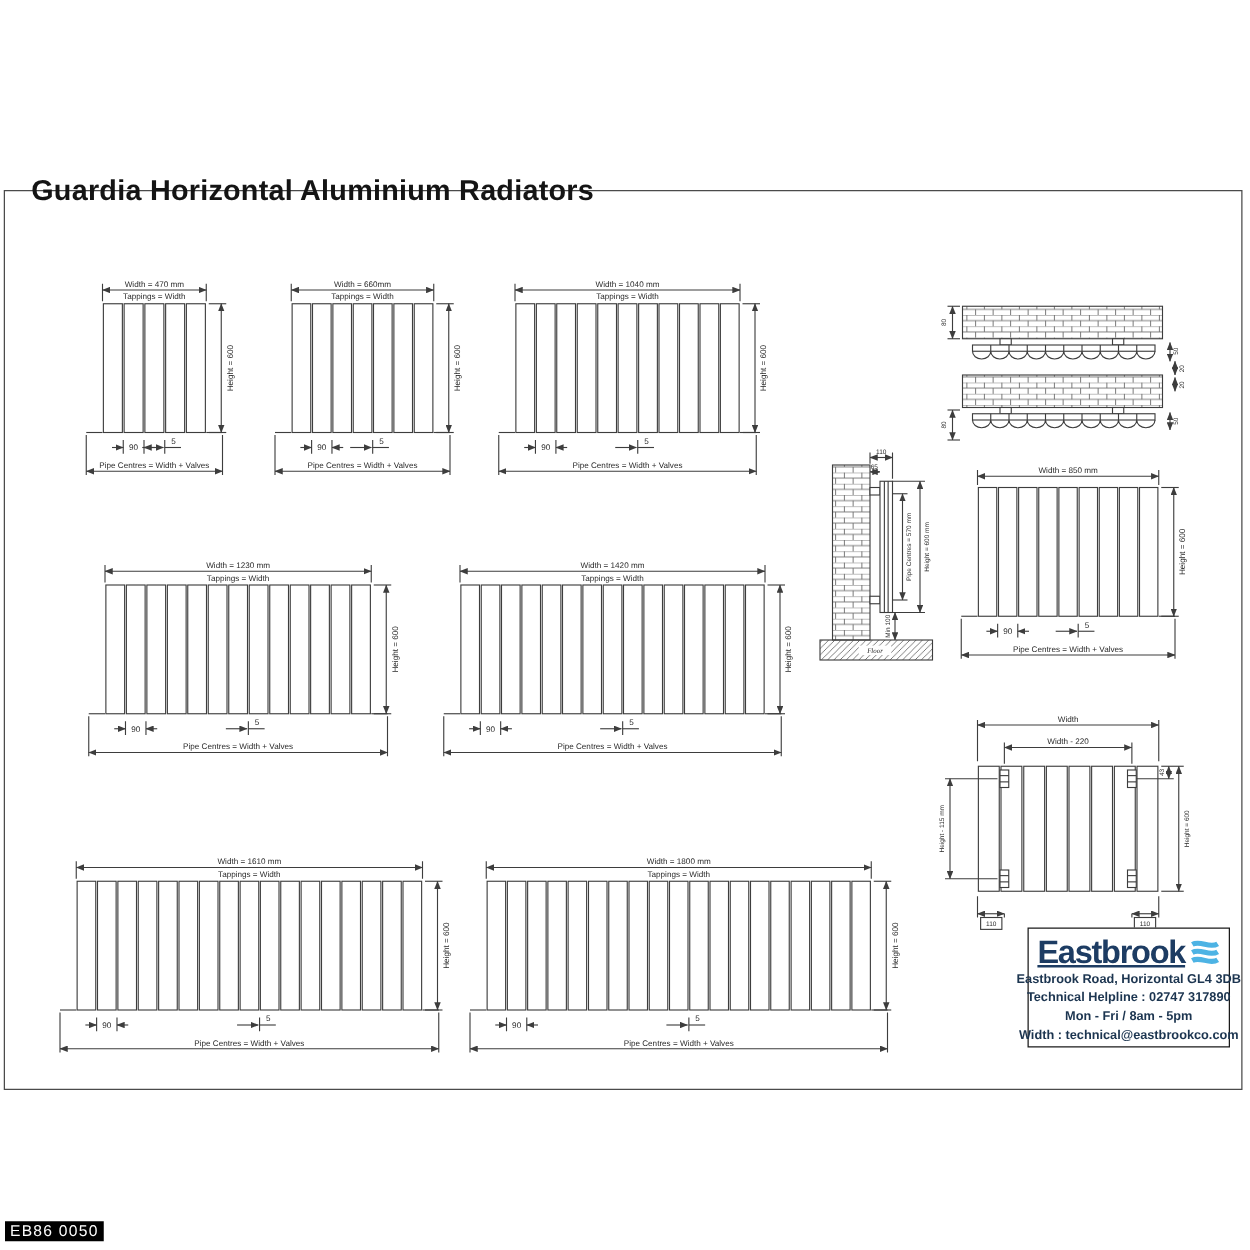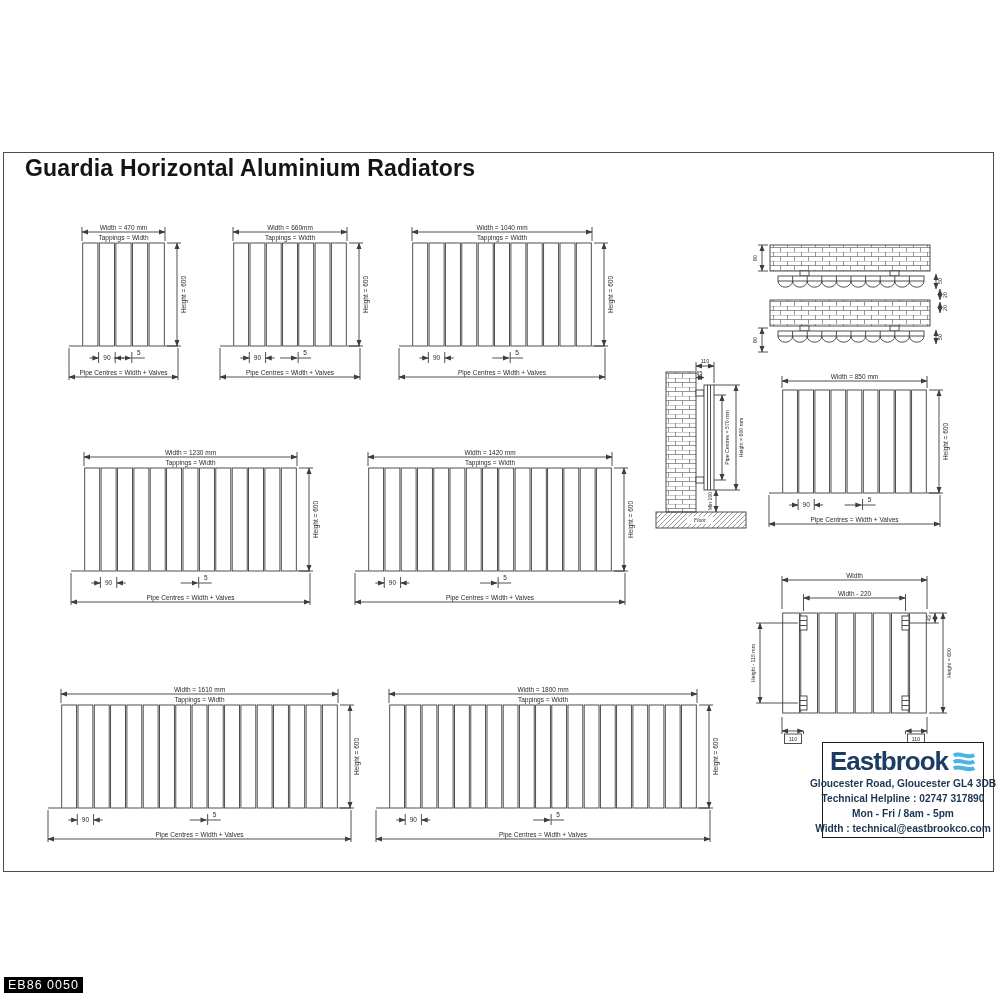--- a/index.html
+++ b/index.html
@@ -1,39 +1,39 @@
 <!DOCTYPE html>
 <html style="--line: #3d3d3d; --text: #2a2a2a;"><head>
 <meta charset="utf-8">
 <style>
   :root{ --line:#3d3d3d; --text:#2a2a2a; }
   html,body{ margin:0; padding:0; }
   body{ background:#ffffff; font-family:"Liberation Sans", sans-serif; }
   .page{ position:relative; width:1000px; height:1000px; background:#fff; overflow:hidden; }
   .frame{ position:absolute; left:3px; top:152px; width:991px; height:720px;
           border:1.5px solid #4a4a4a; box-sizing:border-box; }
-  .title{ position:absolute; left:25px; top:155px; margin:0; font-size:23px; font-weight:bold;
+  .title{ position:absolute; left:25px; top:139px; margin:0; font-size:23px; font-weight:bold;
           color:#141414; letter-spacing:0.2px; }
   .subtitle{ position:absolute; left:25px; top:184px; margin:0; font-size:21px; font-weight:400;
           color:#1c1c1c; }
   svg.cad{ position:absolute; left:0; top:0; }
   svg.cad .ln{ stroke:var(--line); stroke-width:0.9; fill:none; }
   svg.cad .panel{ fill:#ffffff; stroke:var(--line); stroke-width:0.9; }
   svg.cad .outln{ stroke:var(--line); stroke-width:0.9; }
   svg.cad .outln2{ stroke:var(--line); stroke-width:0.9; fill:none; }
   svg.cad text{ fill:var(--text); }
   svg.cad text.dim{ font:6.5px "Liberation Sans", sans-serif; }
   svg.cad text.dim5{ font:5.2px "Liberation Sans", sans-serif; }
   svg.cad text.flr{ font:italic 5.5px "Liberation Serif", serif; }
   .logo-box{ position:absolute; left:822px; top:742px; width:162px; height:96px;
              border:1.6px solid #1a1a1a; background:#fff; box-sizing:border-box;
              display:flex; flex-direction:column; align-items:center; justify-content:flex-start;
              padding-top:3px; }
   .brand-row{ display:flex; align-items:center; gap:4px; height:30px; }
-  .brand{ font-size:26px; font-weight:800; letter-spacing:-1px; color:#1d3c63; }
+  .brand{ font-size:26px; font-weight:800; letter-spacing:-1px; color:#1d3c63;text-decoration:underline; }
   .waves{ width:24px; height:21px; }
   .logo-line{ font-size:10.2px; font-weight:600; color:#1c3550; line-height:15px; white-space:nowrap; }
   .doc-code{ position:absolute; left:4px; top:977px; background:#000; color:#fff;
              font-size:12.5px; font-weight:normal; padding:1px 4px; letter-spacing:1px; }
 </style>
 </head>
 <body>
 
 <div class="page">
 
@@ -485,21 +485,21 @@
 
   <div class="logo-box">
     <div class="brand-row">
       <span class="brand" style="color: rgb(29, 60, 99);">Eastbrook</span>
       <svg class="waves" viewBox="0 0 26 22">
         <path class="wv" d="M2,4.5 C9,0.5 17,8.5 24,4" fill="none" stroke="#4db3e4" stroke-width="4.4"></path>
         <path class="wv" d="M2,11.5 C9,7.5 17,15.5 24,11" fill="none" stroke="#4db3e4" stroke-width="4.4"></path>
         <path class="wv" d="M2,18.5 C9,14.5 17,22.5 24,18" fill="none" stroke="#4db3e4" stroke-width="4.4"></path>
       </svg>
     </div>
-    <div class="logo-line">Gloucester Road, Gloucester GL4 3DB</div>
+    <div class="logo-line">Eastbrook Road, Horizontal GL4 3DB</div>
     <div class="logo-line">Technical Helpline : 02747 317890</div>
     <div class="logo-line">Mon - Fri / 8am - 5pm</div>
     <div class="logo-line">Width : technical@eastbrookco.com</div>
   </div>
 
   <div class="doc-code">EB86 0050</div>
 
 </div>
 
 </body></html>

